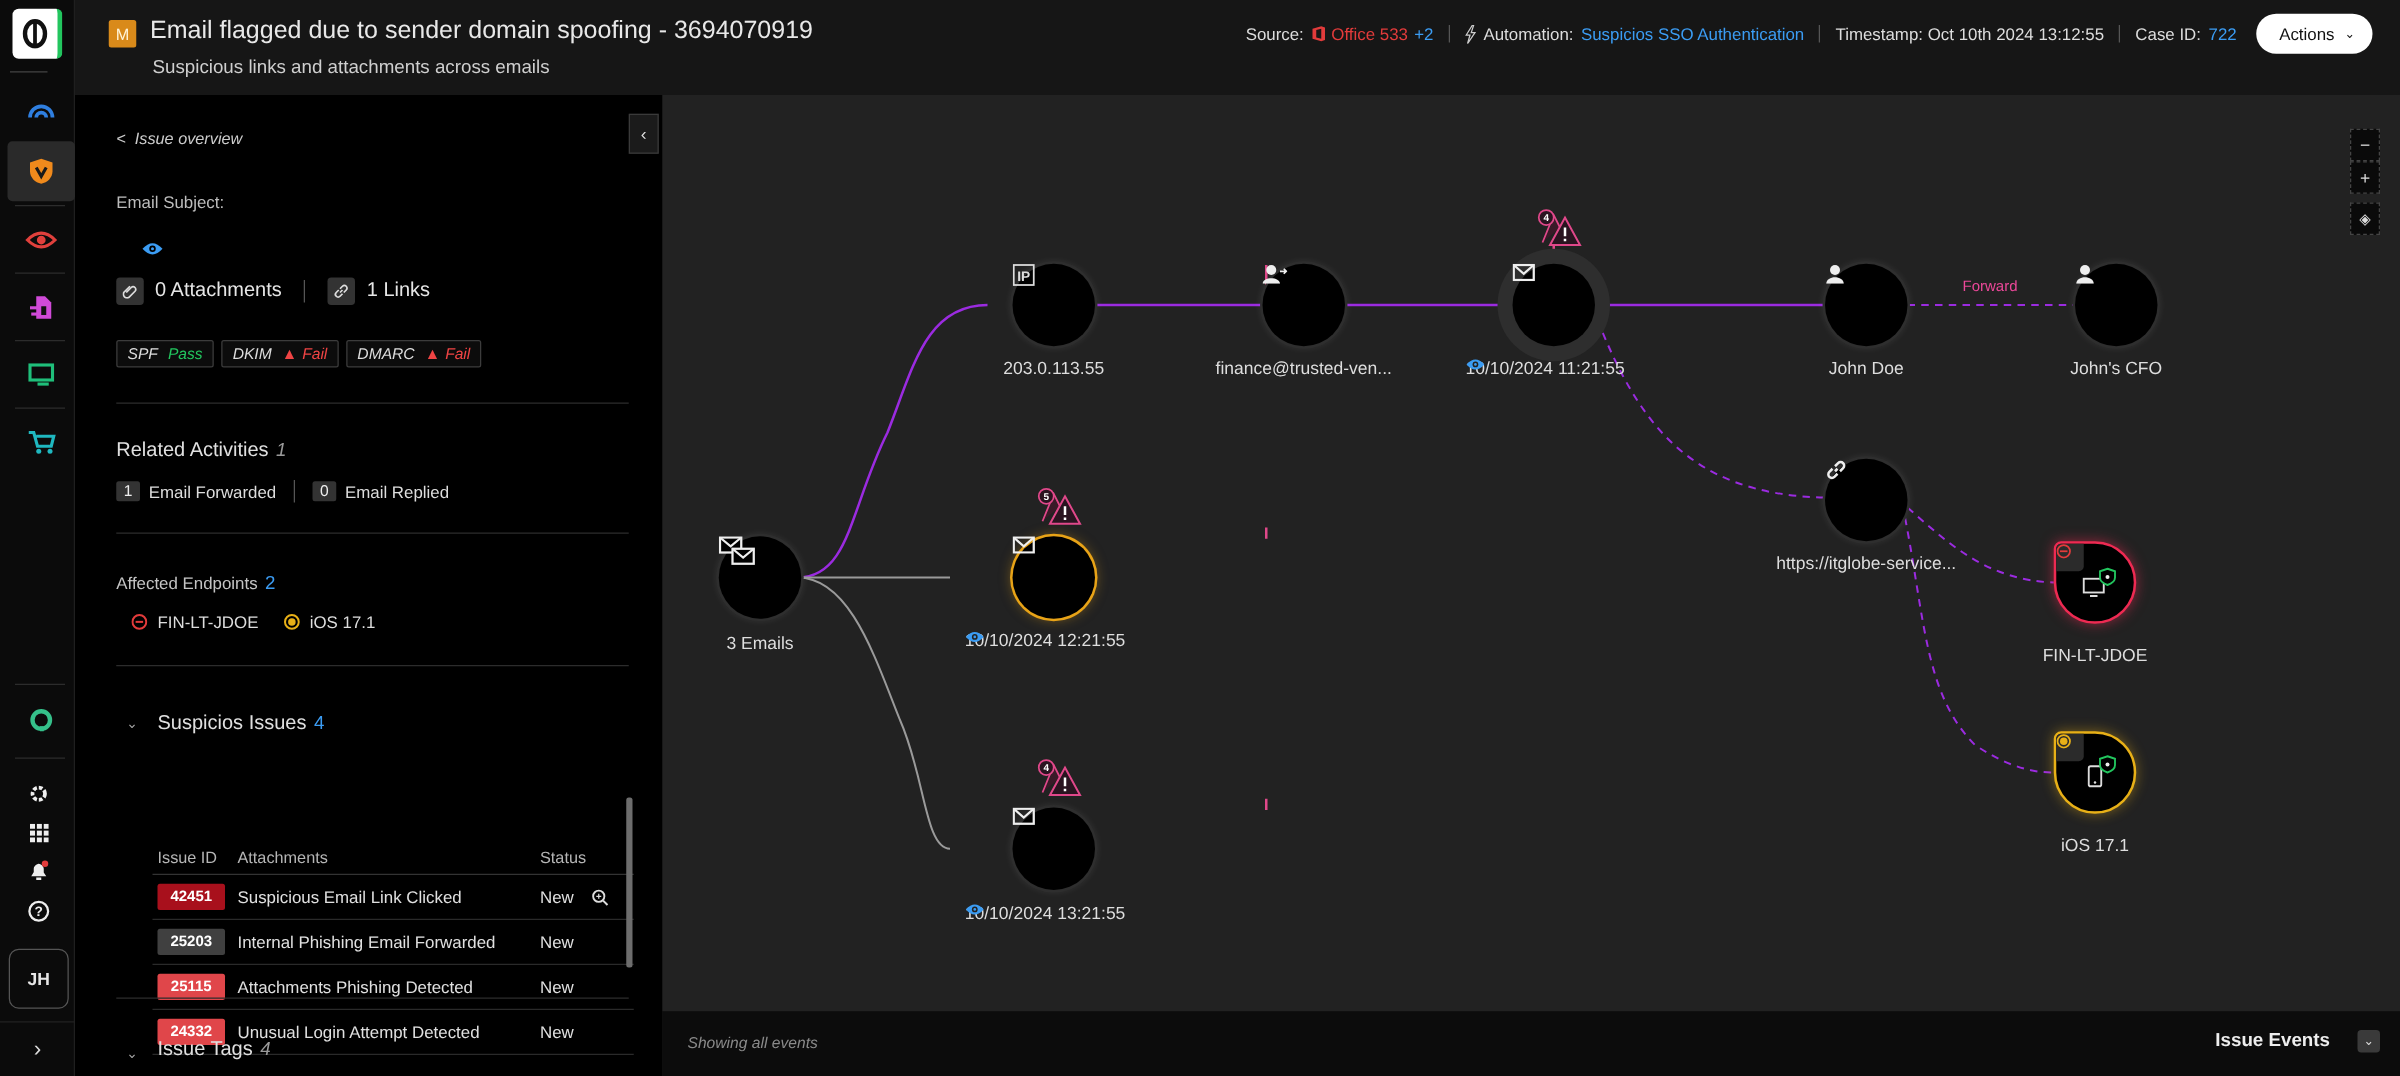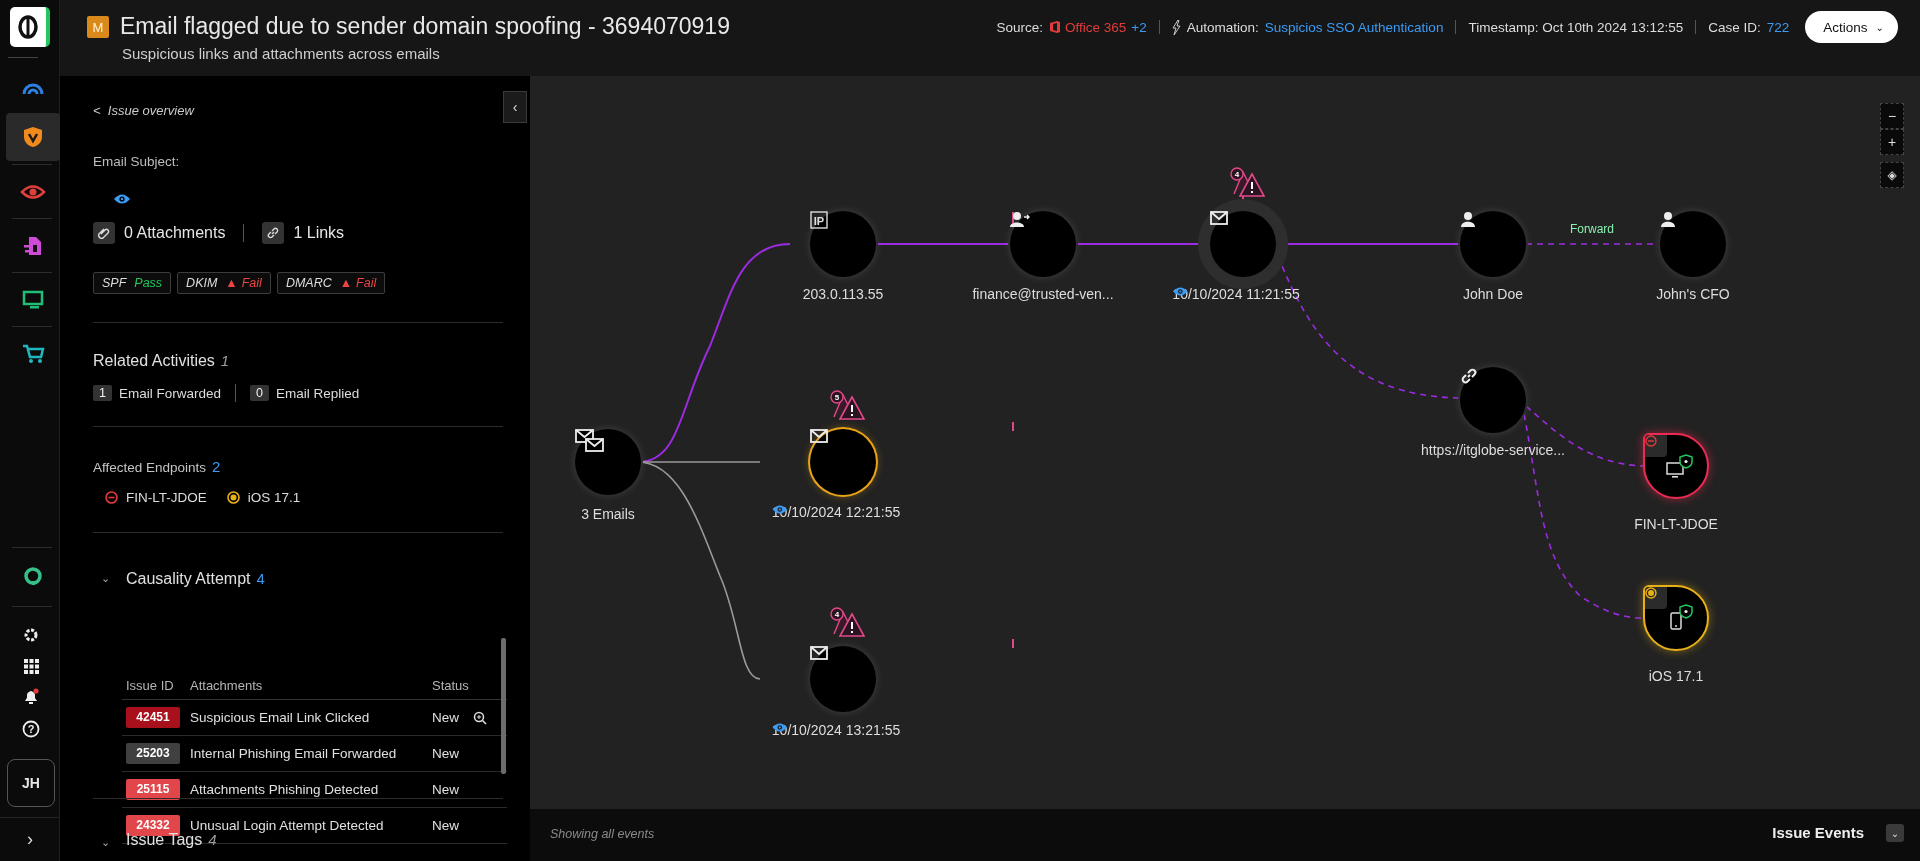--- a/index.html
+++ b/index.html
@@ -13,21 +13,21 @@
   .rail-item { position: absolute; left: 6px; width: 54px; height: 48px; display: flex; align-items: center; justify-content: center; cursor: pointer; }
   .rail-item.active { background: #2a2a2a; border-radius: 4px; }
   .rail-sep { position: absolute; left: 12px; width: 40px; height: 1px; background: #2c2c2c; }
   .rail-small { position:absolute; left:20px; width:22px; height:22px; display:flex; align-items:center; justify-content:center; cursor:pointer; }
   .avatar { position: absolute; left: 7px; top: 759px; width: 48px; height: 48px; border: 1px solid #555; border-radius: 8px; display: flex; align-items: center; justify-content: center; font-size: 14px; font-weight: bold; color: #e6e6e6; cursor: pointer; }
   .rail-expand { position:absolute; left:0; top:817px; width:60px; height:44px; border-top:1px solid #222; display:flex; align-items:center; justify-content:center; color:#ddd; font-size:18px; cursor:pointer; }
 
   
   .header { position: absolute; left: 60px; top: 0; width: 1860px; height: 76px; background: #161616; }
   .sev { position:absolute; left:27px; top:16px; width:22px; height:22px; background:#d98a1a; color:#fff3d6; font-size:13px; display:flex; align-items:center; justify-content:center; border-radius:2px; }
-  .title { position:absolute; left:60px; top:13px; font-size:23px; color:#e8e8e8; white-space:nowrap; }
+  .title { position:absolute; left:60px; top:13px; font-size:20px; color:#e8e8e8; white-space:nowrap; }
   .subtitle { position:absolute; left:62px; top:45px; font-size:15px; color:#cfcfcf; white-space:nowrap; }
   .meta { position:absolute; right:22px; top:12px; height:30px; display:flex; align-items:center; font-size:13.5px; color:#ddd; white-space:nowrap; }
   .meta .sep { width:1px; height:14px; background:#555; margin:0 12px; }
   .meta .blue { color:#3b9cf3; }
   .meta .red { color:#e23b3b; }
   .actions-btn { margin-left: 16px; background:#fff; color:#111; border-radius:16px; height:32px; padding: 0 14px 0 18px; display:flex; align-items:center; gap:8px; font-size:13.5px; cursor:pointer; }
 
   
   .panel { position:absolute; left:60px; top:76px; width:470px; height:785px; background:#000; overflow:hidden; }
   .collapse-btn { position:absolute; left:443px; top:15px; width:24px; height:32px; background:#1b1b1b; border:1px solid #3a3a3a; color:#ddd; display:flex; align-items:center; justify-content:center; font-size:14px; cursor:pointer; }
@@ -61,21 +61,21 @@
   .scrollbar { position:absolute; left:441px; top:638px; width:5px; height:136px; background:#6d6d6d; border-radius:2px; }
 
   
   .canvas { position:absolute; left:530px; top:76px; width:1390px; height:733px; background:#222222; }
   .canvas svg { position:absolute; left:0; top:0; }
   .node { position:absolute; width:66px; height:66px; border-radius:50%; background:#000; display:flex; align-items:center; justify-content:center; box-shadow: 0 0 0 2px #2e2e2e, 0 0 8px rgba(255,255,255,0.15); cursor:pointer; }
   .node.orange { box-shadow: 0 0 0 2px #e8a317, 0 0 10px rgba(232,163,23,0.5); }
   .node.halo { box-shadow: 0 0 0 12px #2e2e2e, 0 0 8px rgba(255,255,255,0.15); }
   .node-label { position:absolute; font-size:14px; color:#dedede; white-space:nowrap; transform:translateX(-50%); text-align:center; }
   .node-label .eye { margin-left:10px; vertical-align:middle; }
-  .edge-label { position:absolute; font-size:12px; color:#86efac; }
+  .edge-label { position:absolute; font-size:12px; color:#ec4899; }
   .device { position:absolute; width:66px; height:66px; border-radius: 6px 50% 50% 50%; background:#000; cursor:pointer; }
   .device.red { border:2px solid #ee2a52; box-shadow:0 0 10px rgba(238,42,82,0.55); }
   .device.yellow { border:2px solid #e8b017; box-shadow:0 0 10px rgba(232,176,23,0.45); }
   .device .corner { position:absolute; left:0; top:0; width:22px; height:22px; background:#2b2b2b; border-radius:4px 0 4px 0; display:flex; align-items:center; justify-content:center; }
   .alert { position:absolute; width:50px; height:40px; cursor:pointer; }
   .map-ctrl { position:absolute; width:24px; background:#0a0a0a; display:flex; flex-direction:column; align-items:center; color:#ddd; font-size:14px; cursor:pointer; }
   .map-ctrl .btn { height:26px; width:24px; display:flex; align-items:center; justify-content:center; border:1px dashed #444; }
 
   
   .bottombar { position:absolute; left:530px; top:809px; width:1390px; height:52px; background:#0c0c0c; }
@@ -191,21 +191,21 @@
 
   <header class="header">
     <div class="sev">M</div>
     <div class="title">Email flagged due to sender domain spoofing - 3694070919</div>
     <div class="subtitle">Suspicious links and attachments across emails</div>
     <div class="meta">
       <span>Source:</span>
       <svg width="12" height="14" viewBox="0 0 12 14" style="margin:0 4px 0 6px">
           <path d="M1 3 L8 1 L11 2 V12 L8 13 L1 11 Z M4 4 V10 L8 11 V3 Z" fill="#e23b3b"></path>
         </svg>
-      <span class="red">Office 365</span>
+      <span class="red">Office 533</span>
       <span class="blue" style="margin-left:5px">+2</span>
       <span class="sep"></span>
       <svg width="9" height="15" viewBox="0 0 9 15" style="margin-right:6px">
           <path d="M6 0 L1 8 H4 L2 15 L8 6 H5 L7 0 Z" fill="none" stroke="#ccc" stroke-width="1"></path>
         </svg>
       <span>Automation:</span>
       <span class="blue" style="margin-left:6px">Suspicios SSO Authentication</span>
       <span class="sep"></span>
       <span>Timestamp: Oct 10th 2024 13:12:55</span>
       <span class="sep"></span>
@@ -300,21 +300,21 @@
             <circle cx="6.5" cy="6.5" r="3" fill="#e8b017"></circle>
           </svg>
         <span>iOS 17.1</span>
       </span>
     </div>
 
     <div class="hr" style="top:456px;width:410px"></div>
 
     <span class="chev" style="left:41px;top:496px">⌄</span>
     <div class="section-title" style="left:66px;top:494px">
-      <span>Causality Attempt</span><span class="num blue">4</span>
+      <span>Suspicios Issues</span><span class="num blue">4</span>
     </div>
 
     <div class="table">
       <div class="thead">
         <span class="c-id">Issue ID</span>
         <span class="c-desc">Attachments</span>
         <span class="c-st">Status</span>
       </div>
       <div class="trow">
         <span class="c-id"><span class="id-badge" style="background:#a8101c">42451</span></span>

